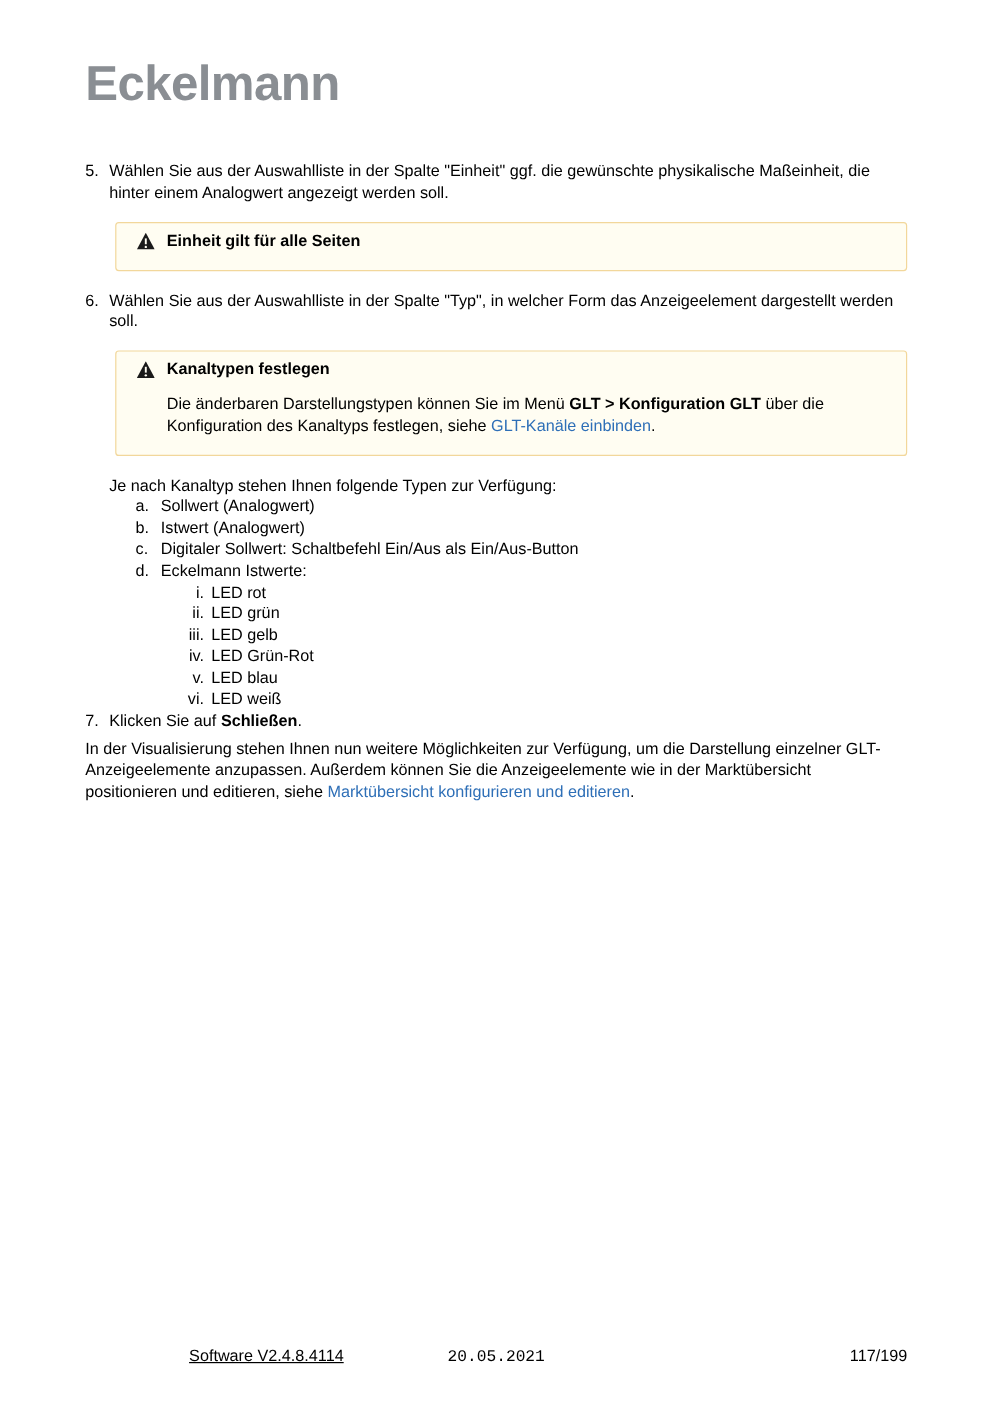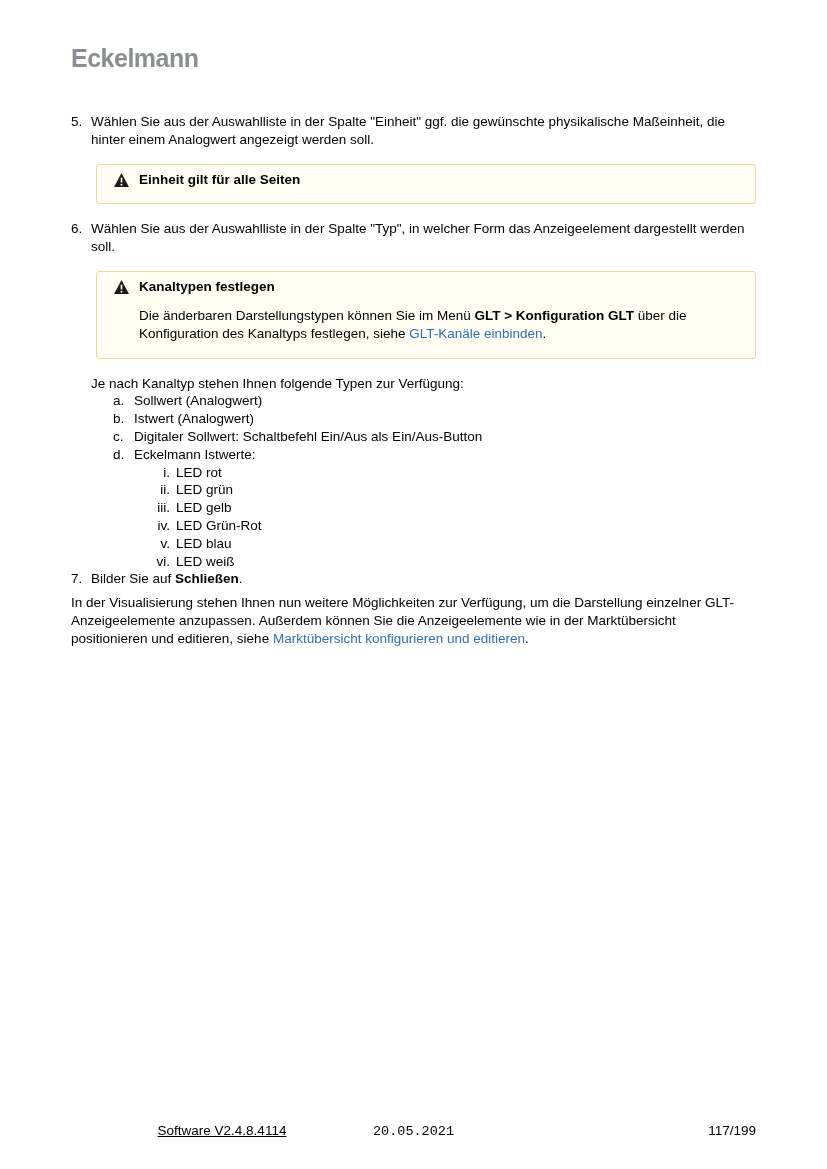--- a/index.html
+++ b/index.html
@@ -5,21 +5,21 @@
   * { margin:0; padding:0; box-sizing:border-box; }
   html,body { background:#ffffff; }
   body { font-family:"Liberation Sans", sans-serif; color:#000000; }
   .page {
     width:827px; height:1169px; margin:0 auto; background:#ffffff;
     padding:42px 71px 28px 71px;
     display:flex; flex-direction:column;
     font-size:13.5px; line-height:1.32;
   }
   .logo {
-    font-size:25px; font-weight:bold; letter-spacing:-0.5px;
+    font-size:41px; font-weight:bold; letter-spacing:-0.5px;
     color:var(--logo, #8a8e93);
   }
   main { margin-top:38px; }
   .step { display:flex; margin-bottom:9px; }
   .step-marker { flex:0 0 20px; }
   .step-body { flex:1; }
   .note {
     border:1px solid var(--note-border, #f2d79b);
     background:var(--note-background, #fffdf2);
     border-radius:3px;
@@ -138,21 +138,21 @@
         <span class="r-text">LED blau</span>
       </div>
       <div class="r-item">
         <span class="r-marker">vi.</span>
         <span class="r-text">LED weiß</span>
       </div>
     </div>
 
     <div class="step" style="margin-bottom:4px;">
       <span class="step-marker">7.</span>
-      <div class="step-body"><span>Bilder Sie auf </span><b class="bold">Schließen</b><span>.</span></div>
+      <div class="step-body"><span>Klicken Sie auf </span><b class="bold">Schließen</b><span>.</span></div>
     </div>
 
     <div class="para closing"><span>In der Visualisierung stehen Ihnen nun weitere Möglichkeiten zur Verfügung, um die Darstellung einzelner GLT-Anzeigeelemente anzupassen. Außerdem können Sie die Anzeigeelemente wie in der Marktübersicht positionieren und editieren, siehe </span><a class="doc-link">Marktübersicht konfigurieren und editieren</a><span>.</span></div>
 
   </main>
 
   <footer>
     <span class="f-left">Software V2.4.8.4114</span>
     <span class="f-center">20.05.2021</span>
     <span class="f-right">117/199</span>

